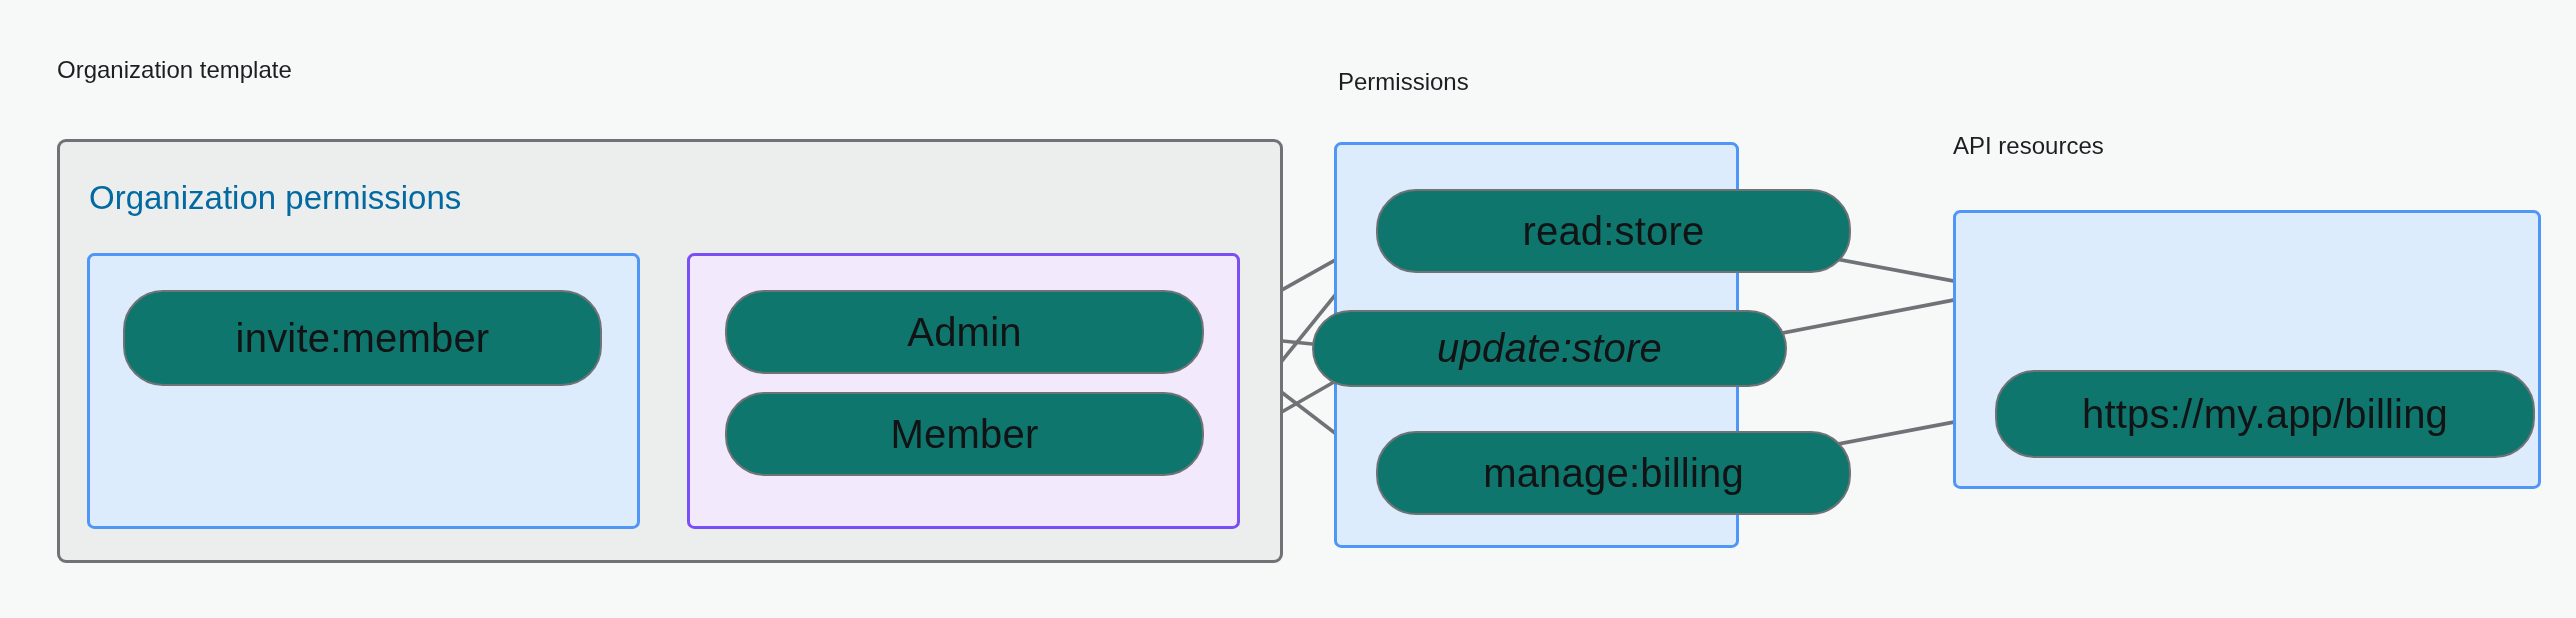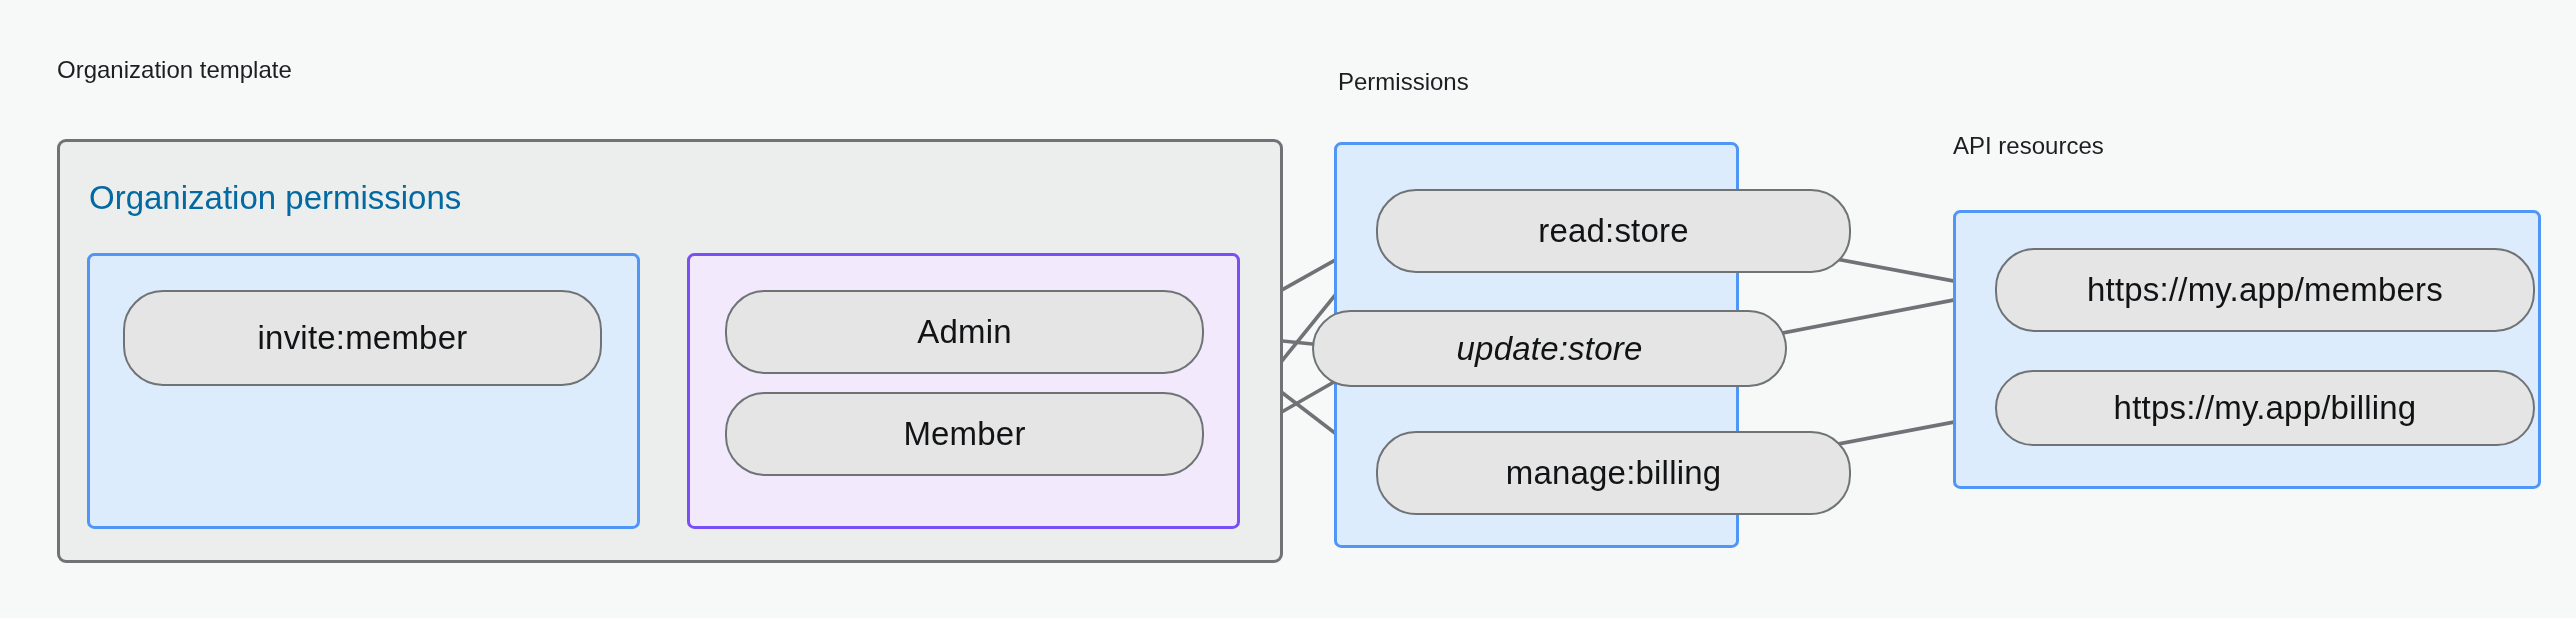--- a/index.html
+++ b/index.html
@@ -56,28 +56,28 @@
   .box-purple {
     background: #f2e9fc;
     border: 3.7px solid #7b4ff6;
     border-radius: 7.3px;
   }
 
   
   .node {
     position: absolute;
     box-sizing: border-box;
-    background: #e5e5e5;
+    background: #0f766e;
     border: 2.7px solid #6f7376;
     border-radius: 40px;
     display: flex;
     align-items: center;
     justify-content: center;
     color: #111315;
-    font-size: 33px;
+    font-size: 40px;
     letter-spacing: 0.2px;
     white-space: nowrap;
   }
 
   
   #edges {
     position: absolute;
     left: 0;
     top: 0;
     width: 2576px;
@@ -150,18 +150,17 @@
   <div class="node" style="left:1376px; top:189px; width:475px; height:84px;">read:store</div>
 
   <div class="node" style="left:1312px; top:310px; width:475px; height:77px;font-style:italic;">update:store</div>
 
   <div class="node" style="left:1376px; top:431px; width:475px; height:84px;">manage:billing</div>
 
   <div class="group-label" style="left:1953px; top:134px;">API resources</div>
 
   <div class="box box-blue" style="left:1953px; top:210px; width:588px; height:279px;"></div>
 
-  <div class="node" style="left:1995px; top:248px; width:540px; height:84px;">https://my.app/members</div>
 
-  <div class="node" style="left:1995px; top:370px; width:540px; height:76px;">https://my.app/billing</div>
+  <div class="node" style="left:1995px; top:370px; width:540px; height:88px;">https://my.app/billing</div>
 
 </div>
 
 
 </body></html>

